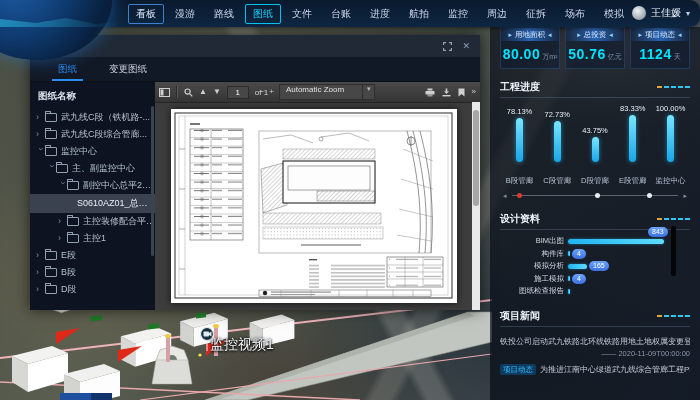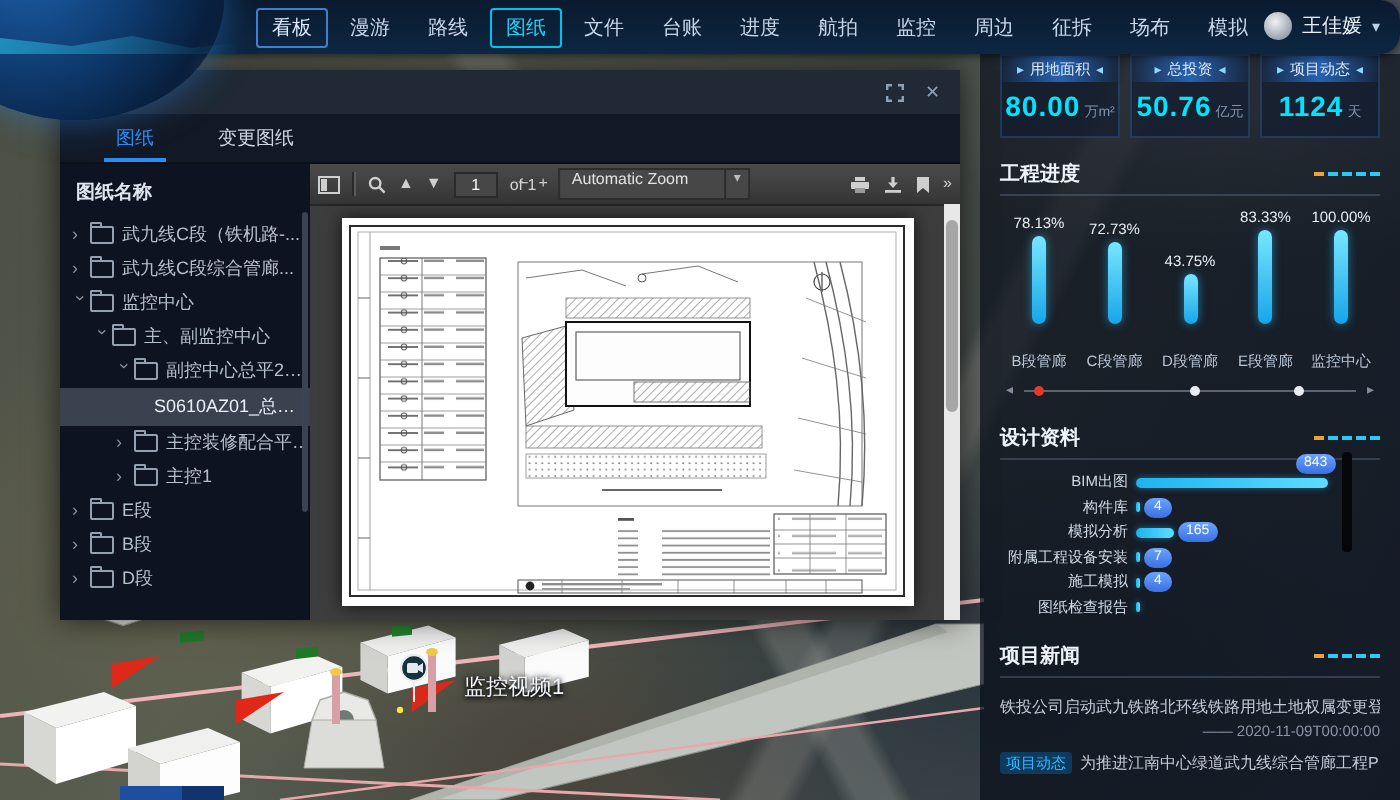--- a/index.html
+++ b/index.html
@@ -121,21 +121,21 @@
   .d-scroll{position:absolute;right:14px;top:14px;width:5px;height:50px;background:#04060a;border-radius:2px;cursor:pointer;}
 
   .news{margin-top:3px;height:86px;overflow:hidden;}
   .news-item{margin-top:6px;cursor:pointer;}
   .news-line{font-size:8px;color:#c3cbd8;line-height:1.5;white-space:nowrap;overflow:hidden;}
   .badge{display:inline-block;background:#0e3a5f;color:#2fbdff;padding:0 3px;border-radius:2px;margin-right:4px;font-size:7.5px;line-height:11px;}
   .news-date{text-align:right;color:#8b95a6;font-size:7.5px;margin-top:1px;}
 
   
   .scene{position:absolute;left:0;top:298px;z-index:5;}
-  .scene-label{position:absolute;left:232px;top:336px;z-index:6;font-size:11px;color:#f2f6fa;
+  .scene-label{position:absolute;left:210px;top:336px;z-index:6;font-size:14px;color:#f2f6fa;
     text-shadow:0 1px 2px #000,0 0 3px #000;}
   .bottom-blue{position:absolute;left:60px;bottom:0;width:52px;height:7px;z-index:6;
     background:linear-gradient(90deg,#1d4f9e 0 60%,#12336b 60%);}
 </style>
 </head>
 <body>
 
 <div class="stage">
   <div class="map-bg"></div>
 
@@ -584,27 +584,20 @@
     </span>
   </div>
           <div class="hrow">
     <span class="hlabel">模拟分析</span>
     <span class="hwrap">
       <i class="hbar" style="width: 19px;"></i>
       <b class="pill">165</b>
     </span>
   </div>
           <div class="hrow">
-    <span class="hlabel">附属工程设备安装</span>
-    <span class="hwrap">
-      <i class="hbar" style="width: 2px;"></i>
-      <b class="pill">7</b>
-    </span>
-  </div>
-          <div class="hrow">
     <span class="hlabel">施工模拟</span>
     <span class="hwrap">
       <i class="hbar" style="width: 2px;"></i>
       <b class="pill">4</b>
     </span>
   </div>
           <div class="hrow">
     <span class="hlabel">图纸检查报告</span>
     <span class="hwrap">
       <i class="hbar" style="width: 2px;"></i>

